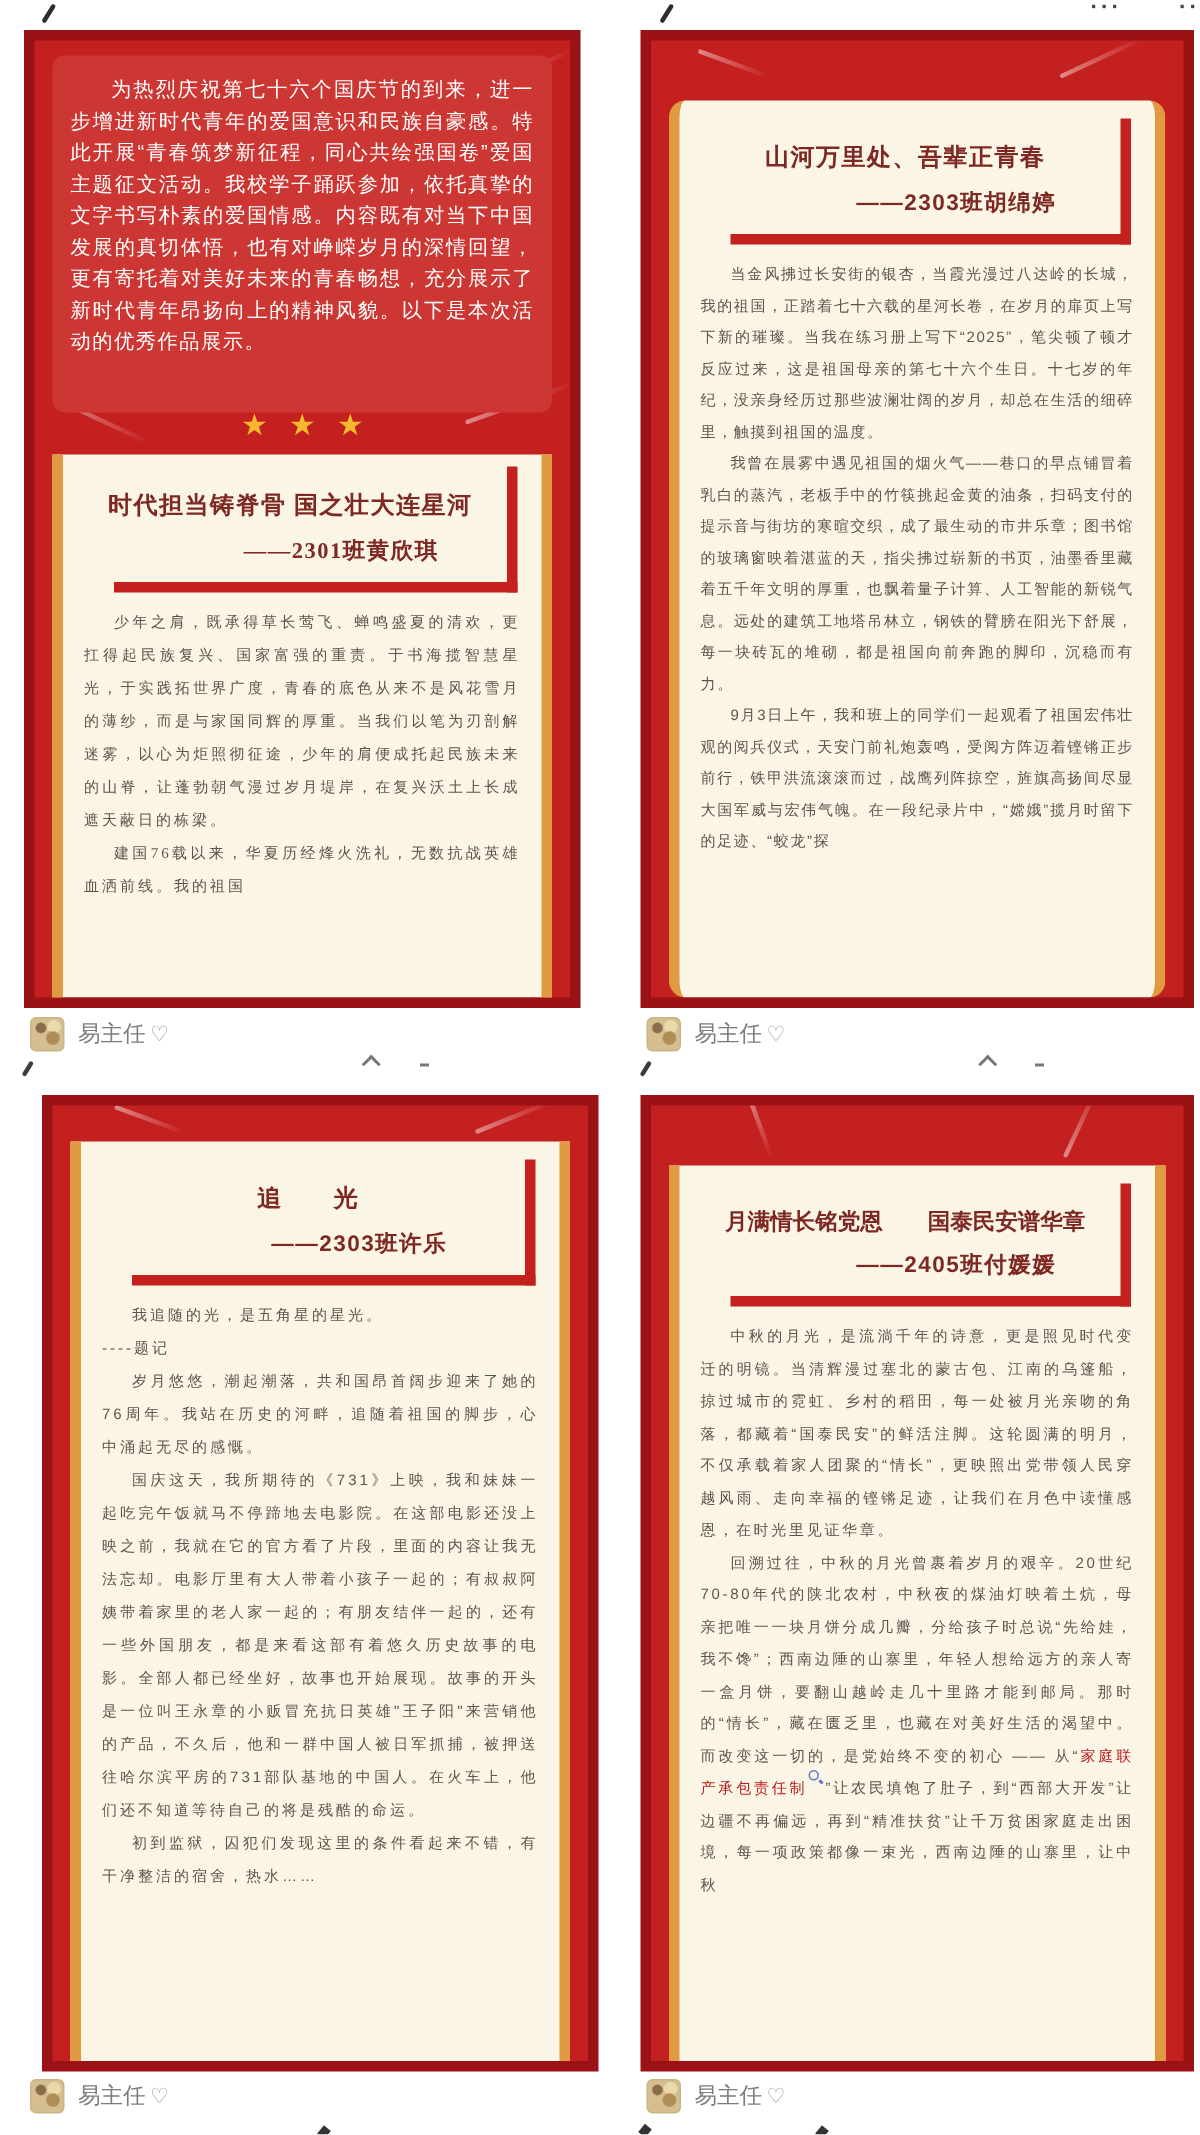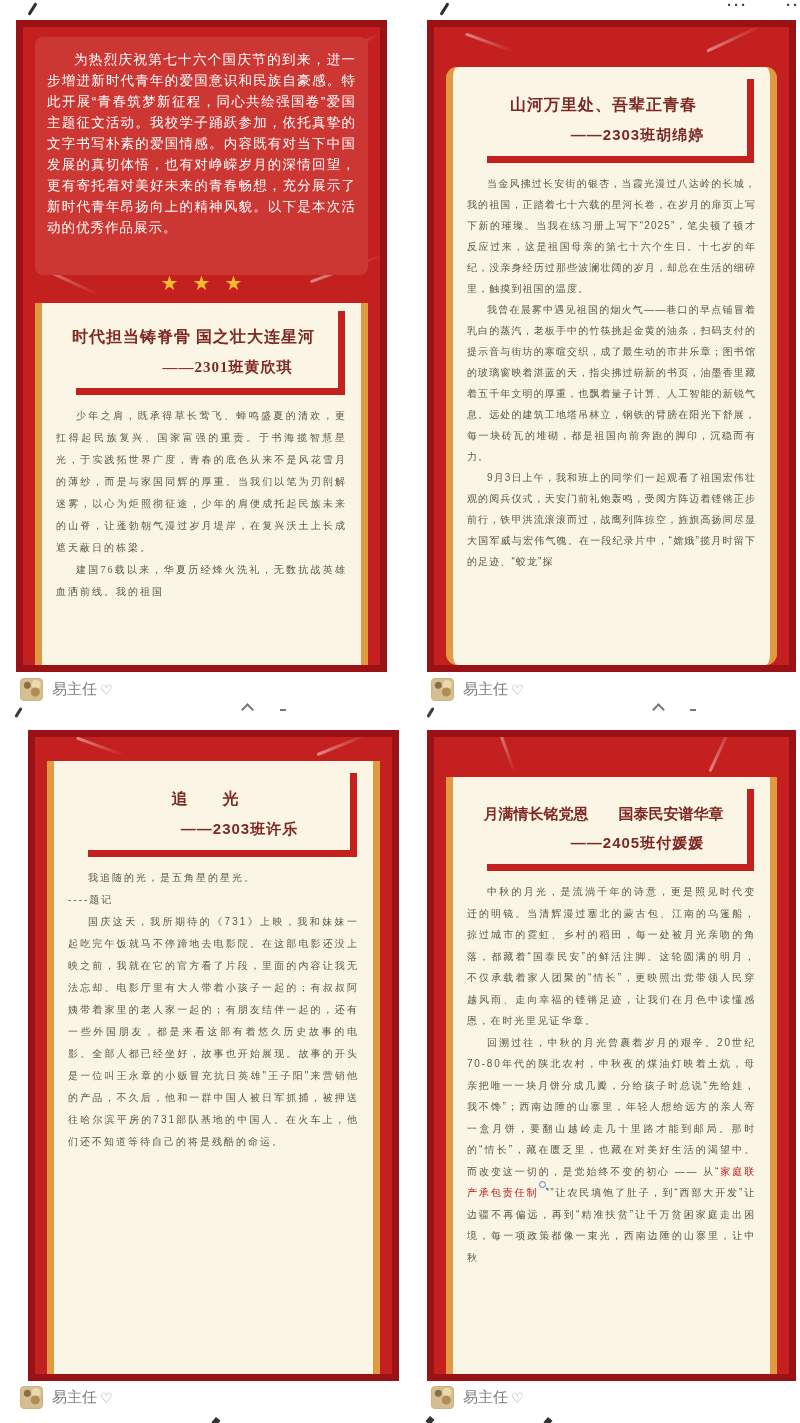--- a/index.html
+++ b/index.html
@@ -133,21 +133,23 @@
       <div class="paper">
         <div class="title-block">
           <div class="bar-v"></div>
           <div class="bar-h"></div>
           <div class="essay-title">追　　光</div>
           <div class="essay-author">——2303班许乐</div>
         </div>
         <div class="essay-body">
           <p>我追随的光，是五角星的星光。</p>
           <p class="epigraph-attr">----题记</p>
+          <p>岁月悠悠，潮起潮落，共和国昂首阔步迎来了她的76周年。我站在历史的河畔，追随着祖国的脚步，心中涌起无尽的感慨。</p>
           <p>国庆这天，我所期待的《731》上映，我和妹妹一起吃完午饭就马不停蹄地去电影院。在这部电影还没上映之前，我就在它的官方看了片段，里面的内容让我无法忘却。电影厅里有大人带着小孩子一起的；有叔叔阿姨带着家里的老人家一起的；有朋友结伴一起的，还有一些外国朋友，都是来看这部有着悠久历史故事的电影。全部人都已经坐好，故事也开始展现。故事的开头是一位叫王永章的小贩冒充抗日英雄"王子阳"来营销他的产品，不久后，他和一群中国人被日军抓捕，被押送往哈尔滨平房的731部队基地的中国人。在火车上，他们还不知道等待自己的将是残酷的命运。</p>
+          <p>初到监狱，囚犯们发现这里的条件看起来不错，有干净整洁的宿舍，热水……</p>
         </div>
       </div>
     </div>
   </div>
 
   <div class="panel p4" style="left:427px; top:730px; width:369px; height:651px;">
     <div class="inner">
       <div class="streak" style="left:50px; top:12px; width:45px; transform:rotate(70deg);"></div>
       <div class="streak" style="left:260px; top:8px; width:55px; transform:rotate(-65deg);"></div>
       <div class="paper">

